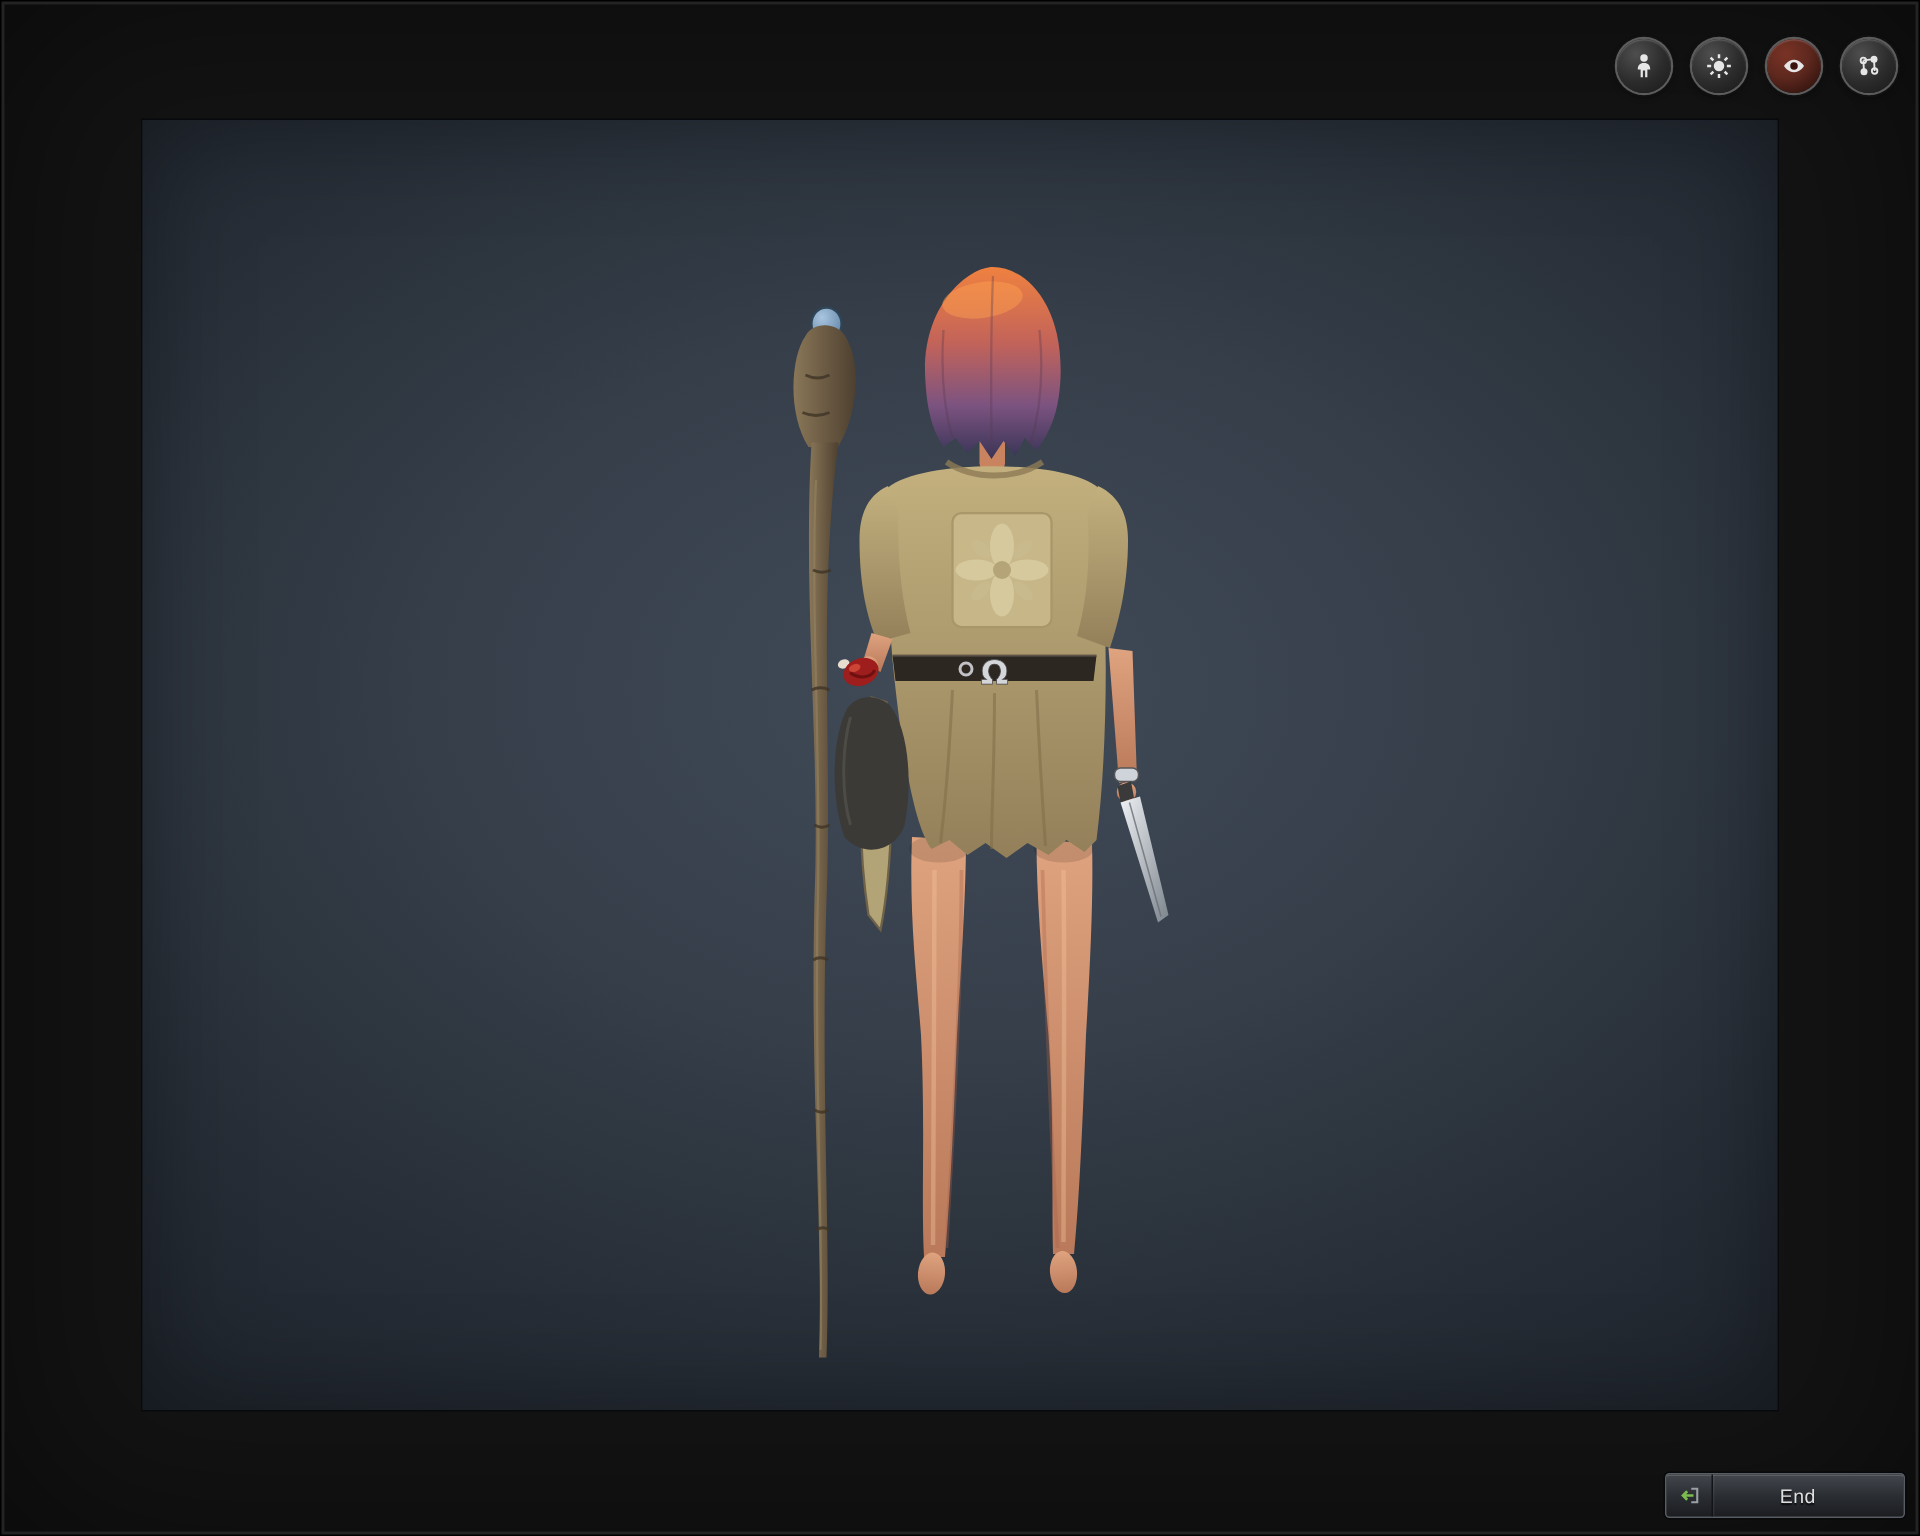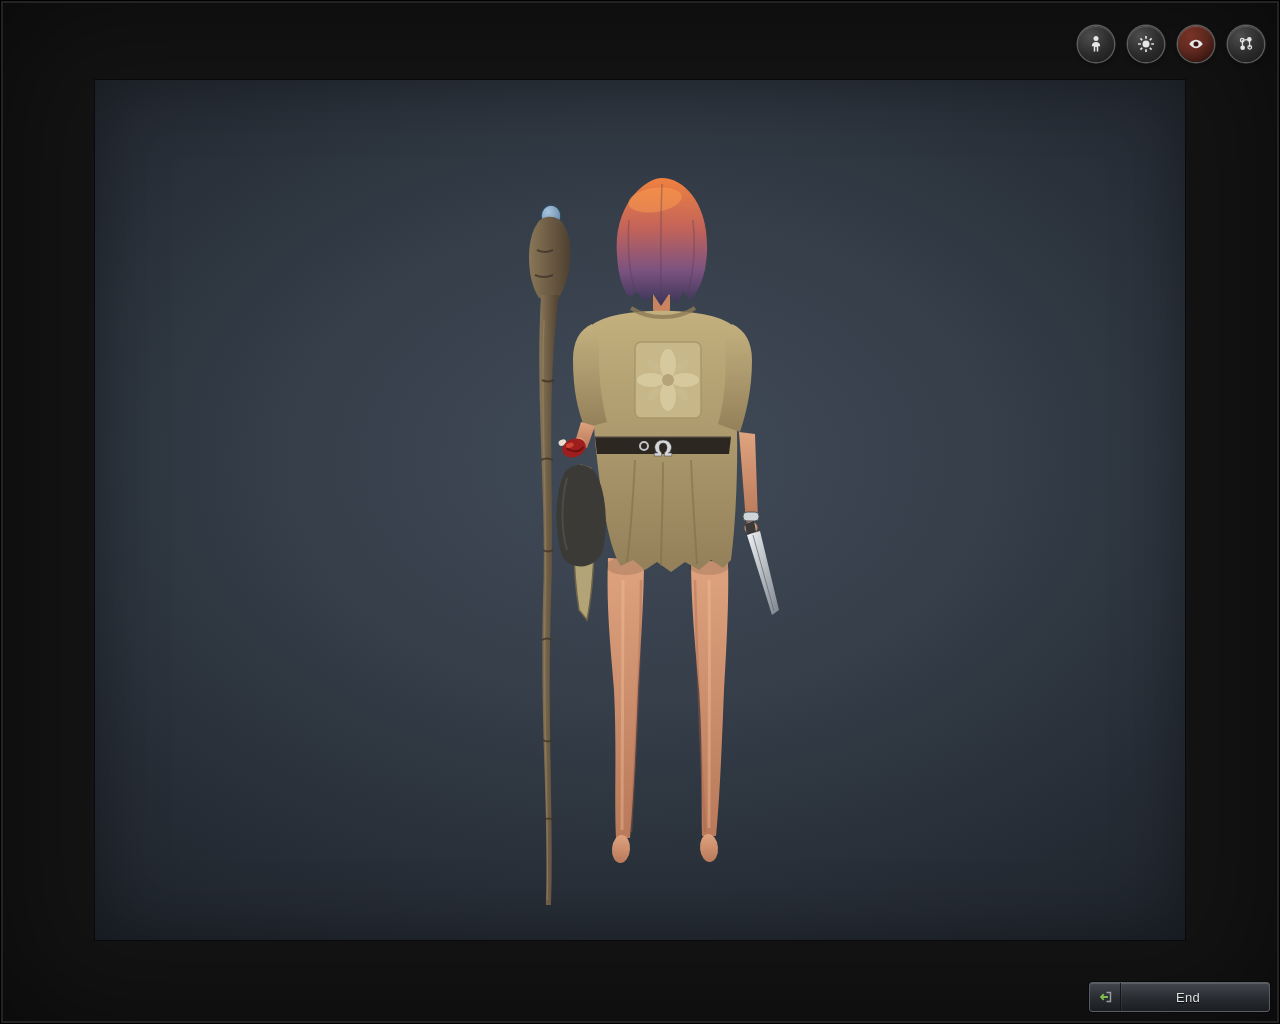--- a/index.html
+++ b/index.html
@@ -30,21 +30,21 @@
                inset 0 1px 1px rgba(255,255,255,.18);
     display:flex;align-items:center;justify-content:center;
   }
   .tool-btn.warm{
     background:radial-gradient(circle at 35% 28%, #7a3326 0%, var(--eye_btn,#5e281e) 45%, #220c08 100%);
   }
   .tool-btn svg{display:block;}
 
   
   .end-btn{
-    position:absolute;right:10px;bottom:12px;width:181px;height:30px;
+    position:absolute;right:10px;bottom:12px;width:160px;height:30px;
     display:flex;align-items:stretch;cursor:pointer;border-radius:3px;
     border:1px solid #585d63;
     background:linear-gradient(#43474d 0%, #2a2d32 52%, #1b1d21 100%);
     box-shadow:0 0 0 1px #08090b, inset 0 1px 0 rgba(255,255,255,.14);
     box-sizing:border-box;
   }
   .end-icon{
     width:30px;display:flex;align-items:center;justify-content:center;
     border-right:1px solid #121418;box-shadow:1px 0 0 rgba(255,255,255,.06);
   }

